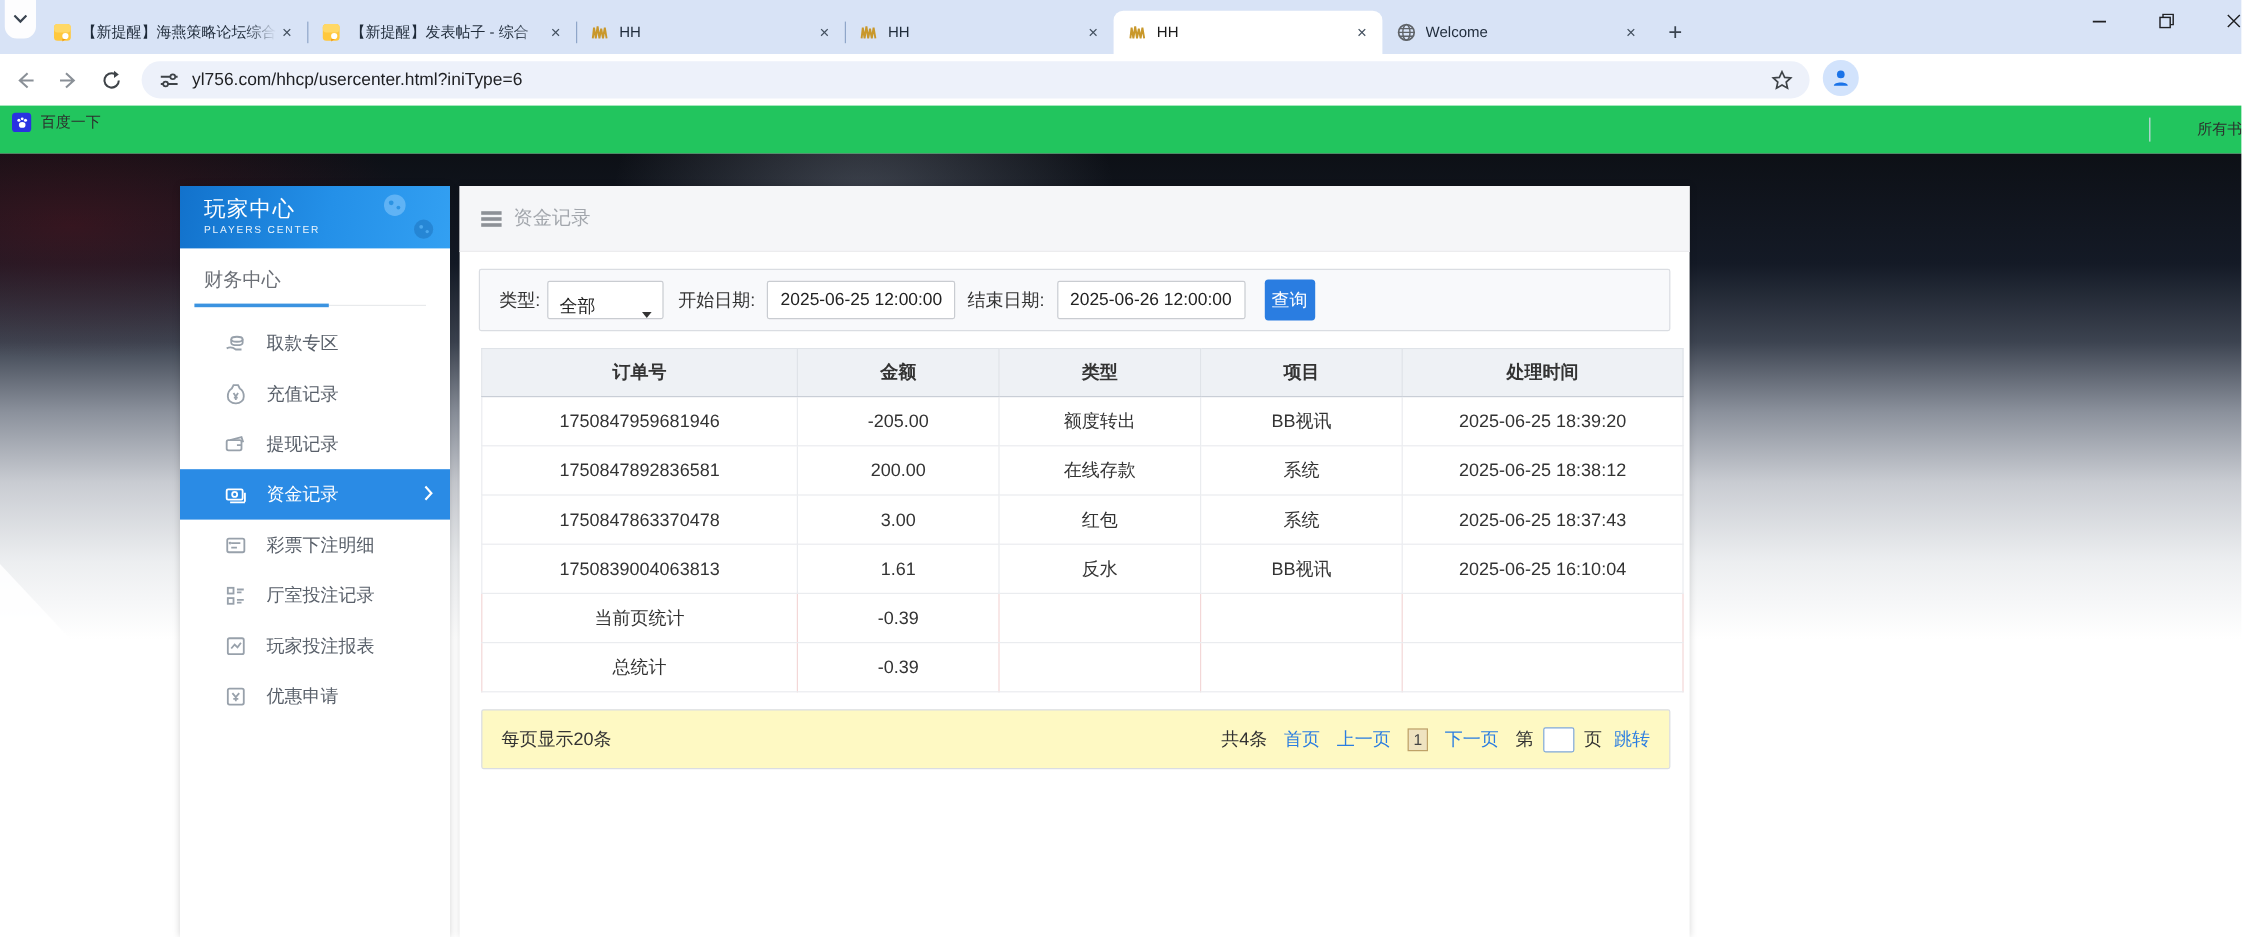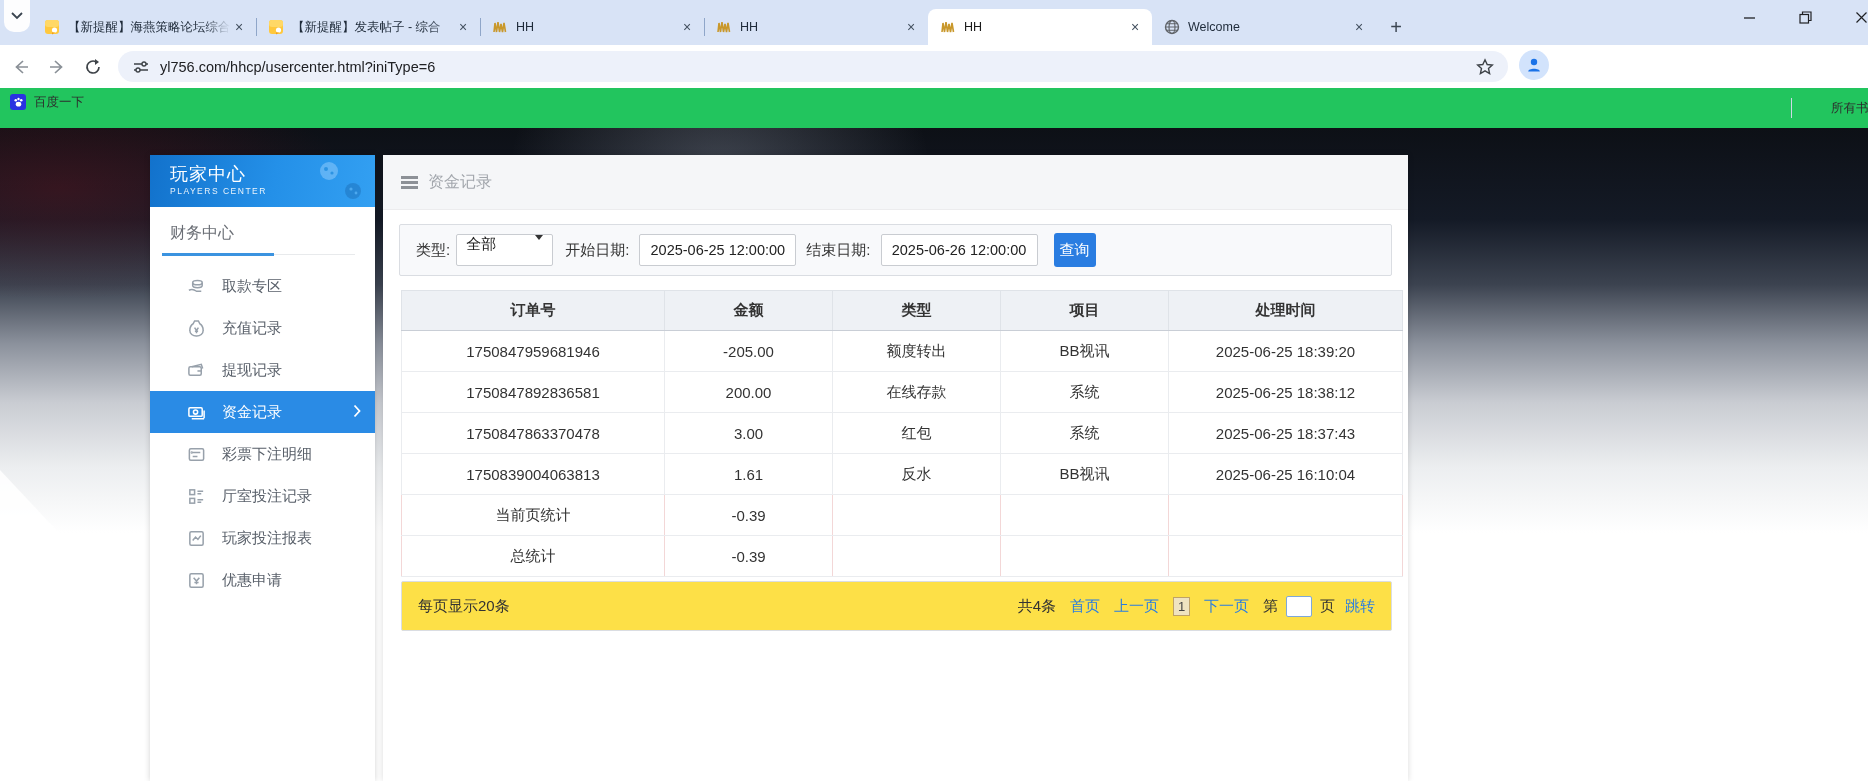--- a/index.html
+++ b/index.html
@@ -63,32 +63,32 @@
 
   
   .main { position:absolute; left:383px; top:155px; width:1025px; height:626px; background:#fff; box-shadow:0 0 6px rgba(0,0,0,.15); }
   .main-hd { height:55px; background:#f5f6f8; border-bottom:1px solid #ececee; display:flex; align-items:center; padding-left:18px; color:#a3a7ad; }
   .burger { width:17px; height:13px; margin-right:10px; display:flex; flex-direction:column; justify-content:space-between; }
   .burger i { display:block; height:3px; background:#8d9197; }
   .main-hd-title { font-size:16px; }
 
   .filter-box { margin:14px 16px 0; height:52px; border:1px solid #dadde2; background:#f8f9fb; border-radius:2px; display:flex; align-items:center; padding-left:16px; font-size:15px; color:#333; }
   .f-label { margin-right:6px; }
-  .f-select { width:97px; height:32px; background:#fff; border:1px solid #c9ccd1; border-radius:2px; display:flex; align-items:flex-start; justify-content:space-between; padding:0 9px; margin-right:12px; font-size:15px; color:#222; }
+  .f-select { width:97px; height:32px; background:#fff; border:1px solid #c9ccd1; border-radius:2px; display:flex; align-items:flex-end; justify-content:space-between; padding:0 9px; margin-right:12px; font-size:15px; color:#222; }
   .f-select .caret { width:0; height:0; border-left:4.5px solid transparent; border-right:4.5px solid transparent; border-top:5.5px solid #333; }
   .f-input { width:157px; height:32px; background:#fff; border:1px solid #c9ccd1; border-radius:2px; font-size:14.5px; color:#222; text-align:center; margin:0 10px 0 4px; font-family:"Liberation Sans", sans-serif; }
   .btn-query { width:42px; height:34px; background:#2a7de1; color:#fff; border:none; border-radius:3px; font-size:15px; margin-left:6px; cursor:pointer; font-family:"Liberation Sans", sans-serif; }
 
   .fund-table { width:calc(100% - 34px); margin:14px 16px 0 18px; border-collapse:collapse; table-layout:fixed; font-size:15px; color:#333; }
   .fund-table th { background:#eef1f5; font-weight:bold; height:40px; border:1px solid #dfe3e8; border-bottom:1px solid #c9ced6; text-align:center; }
   .fund-table td { height:41px; border:1px solid #eaecef; text-align:center; background:#fff; }
   .fund-table tr.stat td { border-left-color:#f3d7d7; border-right-color:#f3d7d7; }
   .col-0{width:263px}.col-1{width:168px}.col-2{width:168px}.col-3{width:168px}.col-4{width:234px}
 
-  .pager { margin:4px 16px 0 18px; height:50px; border:1px solid #dadde2; background:#fde047; border-radius:2px; display:flex; align-items:center; padding:0 16px; font-size:15px; color:#333;justify-content:space-between; }
+  .pager { margin:14px 16px 0 18px; height:50px; border:1px solid #dadde2; background:#fef9c3; border-radius:2px; display:flex; align-items:center; padding:0 16px; font-size:15px; color:#333;justify-content:space-between; }
   .pager-left { flex:1; }
   .pager-right { display:flex; align-items:center; gap:14px; }
   .pg-link { color:#2a7de1; cursor:pointer; text-decoration:none; }
   .pg-current { min-width:17px; height:19px; padding:0 3px; background:#efe3c0; border:1px solid #bfa267; display:flex; align-items:center; justify-content:center; font-size:13px; color:#444; }
   .pg-jump-input { width:26px; height:21px; border:1px solid #7fa8d9; background:#fff; border-radius:2px; }
 </style>
 </head>
 <body>
 
 <div class="tabstrip">

